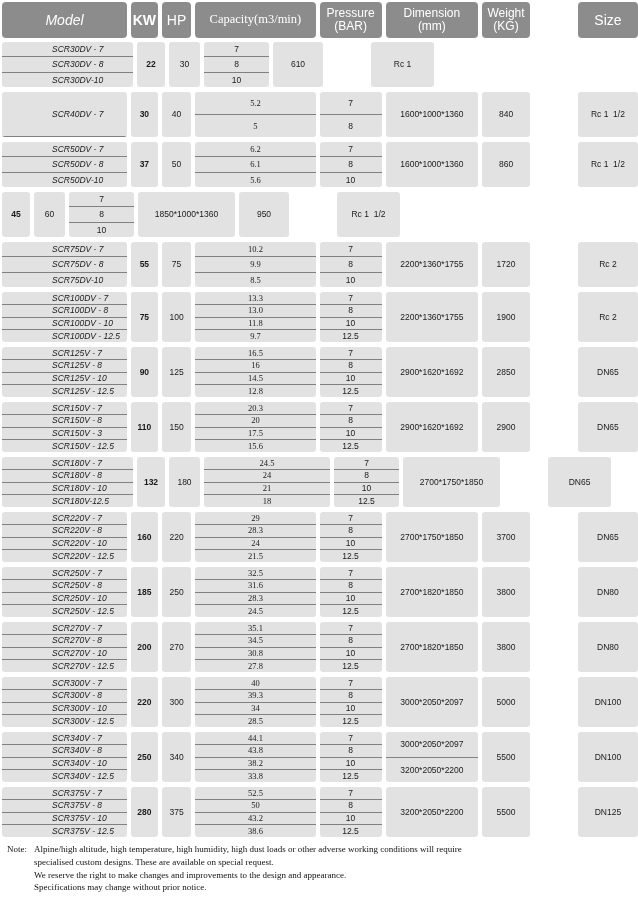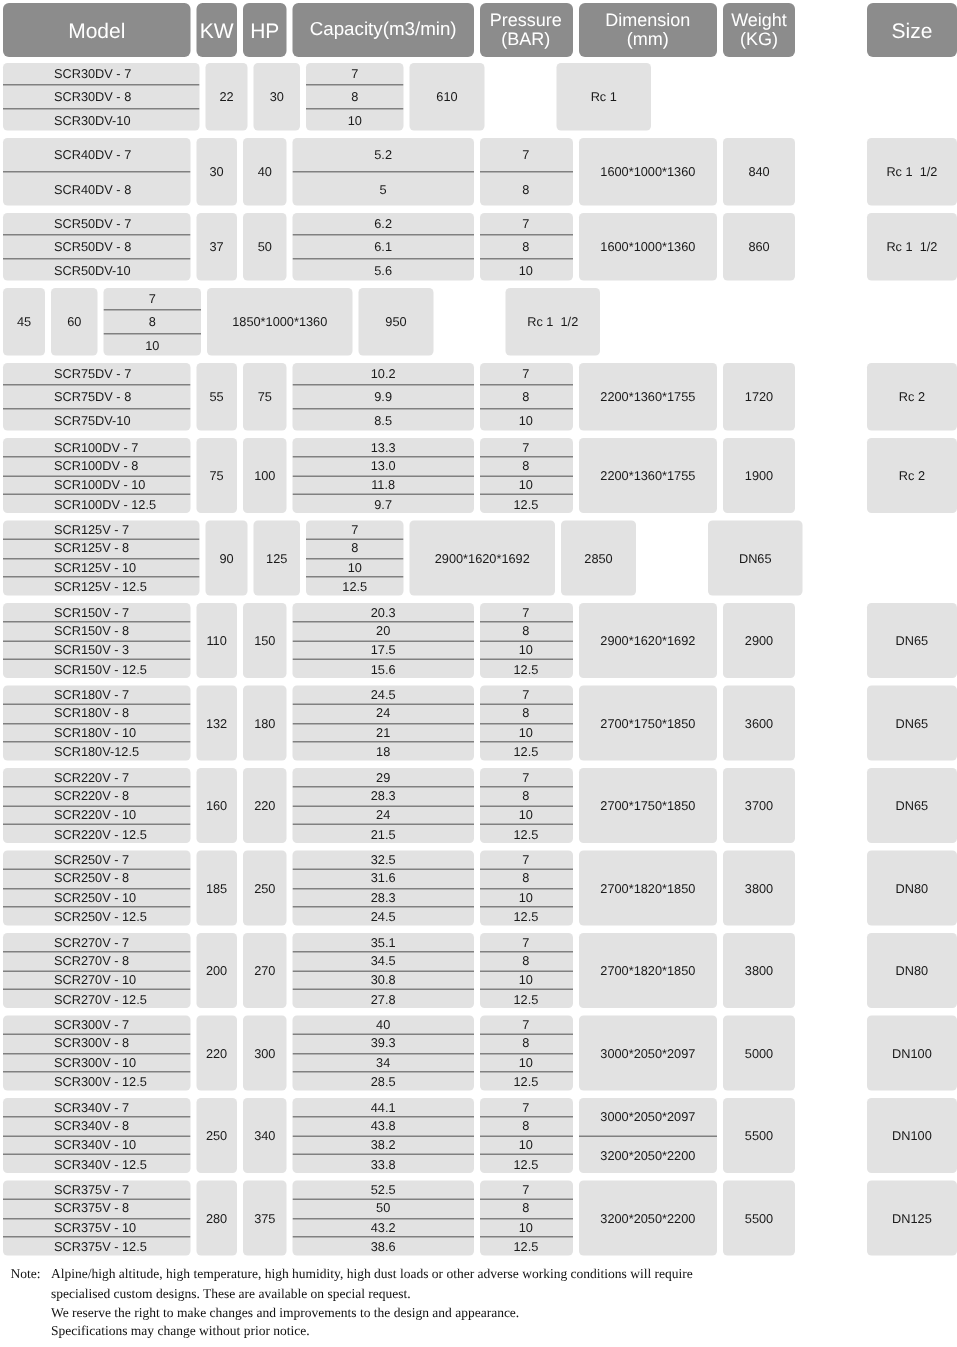--- a/index.html
+++ b/index.html
@@ -6,24 +6,24 @@
   html, body { width: 638px; background: #ffffff; }
   body {
     font-family: "Liberation Sans", sans-serif;
     color: #111111;
     height: 898px;
     overflow: hidden;
   }
   .page { padding: 2px 0 0 2px; width: 638px; }
 
   
-  .col-model     { width: 131px; }
-  .col-kw        { width: 28px; }
+  .col-model     { width: 131px; font-style: italic; }
+  .col-kw        { width: 28px; font-weight: bold; }
   .col-hp        { width: 31px; }
-  .col-capacity  { width: 126px; }
+  .col-capacity  { width: 126px; font-family: Liberation Serif, serif; }
   .col-pressure  { width: 65px; }
   .col-dimension { width: 97px; }
   .col-weight    { width: 50px; }
   .col-size      { width: 63px; margin-left: 44px; }
 
   .hrow, .grow {
     display: flex;
     gap: 4px;
     align-items: stretch;
   }
@@ -61,21 +61,21 @@
     flex: 1;
     display: flex;
     align-items: center;
     justify-content: center;
     font-size: 8.5px;
     line-height: 1;
     white-space: pre;
     color: #1a1a1a;
   }
   .sub.div { border-bottom: 1px solid #808080; }
-  .cell.left .sub { justify-content: flex-start; padding-left: 34px; }
+  .cell.left .sub { justify-content: flex-start; padding-left: 50px; }
 
   
   .note {
     margin-top: 6px;
     padding-left: 5px;
     display: flex;
     font-size: 9px;
     line-height: 12.8px;
     color: #111111;
     font-family: Liberation Serif, serif;
@@ -139,21 +139,20 @@
         <div class="cell col-weight">
           <div class="sub">610</div>
         </div>
         <div class="cell col-size">
           <div class="sub">Rc 1</div>
         </div>
       </div>
       <div class="grow rows2">
         <div class="cell col-model left">
           <div class="sub div">SCR40DV - 7</div>
-          <div class="sub">SCR40DV - 8</div>
         </div>
         <div class="cell col-kw">
           <div class="sub">30</div>
         </div>
         <div class="cell col-hp">
           <div class="sub">40</div>
         </div>
         <div class="cell col-capacity">
           <div class="sub div">5.2</div>
           <div class="sub">5</div>
@@ -299,20 +298,26 @@
           <div class="sub div">SCR125V - 8</div>
           <div class="sub div">SCR125V - 10</div>
           <div class="sub">SCR125V - 12.5</div>
         </div>
         <div class="cell col-kw">
           <div class="sub">90</div>
         </div>
         <div class="cell col-hp">
           <div class="sub">125</div>
         </div>
+        <div class="cell col-capacity">
+          <div class="sub div">16.5</div>
+          <div class="sub div">16</div>
+          <div class="sub div">14.5</div>
+          <div class="sub">12.8</div>
+        </div>
         <div class="cell col-pressure">
           <div class="sub div">7</div>
           <div class="sub div">8</div>
           <div class="sub div">10</div>
           <div class="sub">12.5</div>
         </div>
         <div class="cell col-dimension">
           <div class="sub">2900*1620*1692</div>
         </div>
         <div class="cell col-weight">
@@ -377,23 +382,20 @@
           <div class="sub">18</div>
         </div>
         <div class="cell col-pressure">
           <div class="sub div">7</div>
           <div class="sub div">8</div>
           <div class="sub div">10</div>
           <div class="sub">12.5</div>
         </div>
         <div class="cell col-dimension">
           <div class="sub">2700*1750*1850</div>
-        </div>
-        <div class="cell col-weight">
-          <div class="sub">3600</div>
         </div>
         <div class="cell col-size">
           <div class="sub">DN65</div>
         </div>
       </div>
       <div class="grow rows4">
         <div class="cell col-model left">
           <div class="sub div">SCR220V - 7</div>
           <div class="sub div">SCR220V - 8</div>
           <div class="sub div">SCR220V - 10</div>

